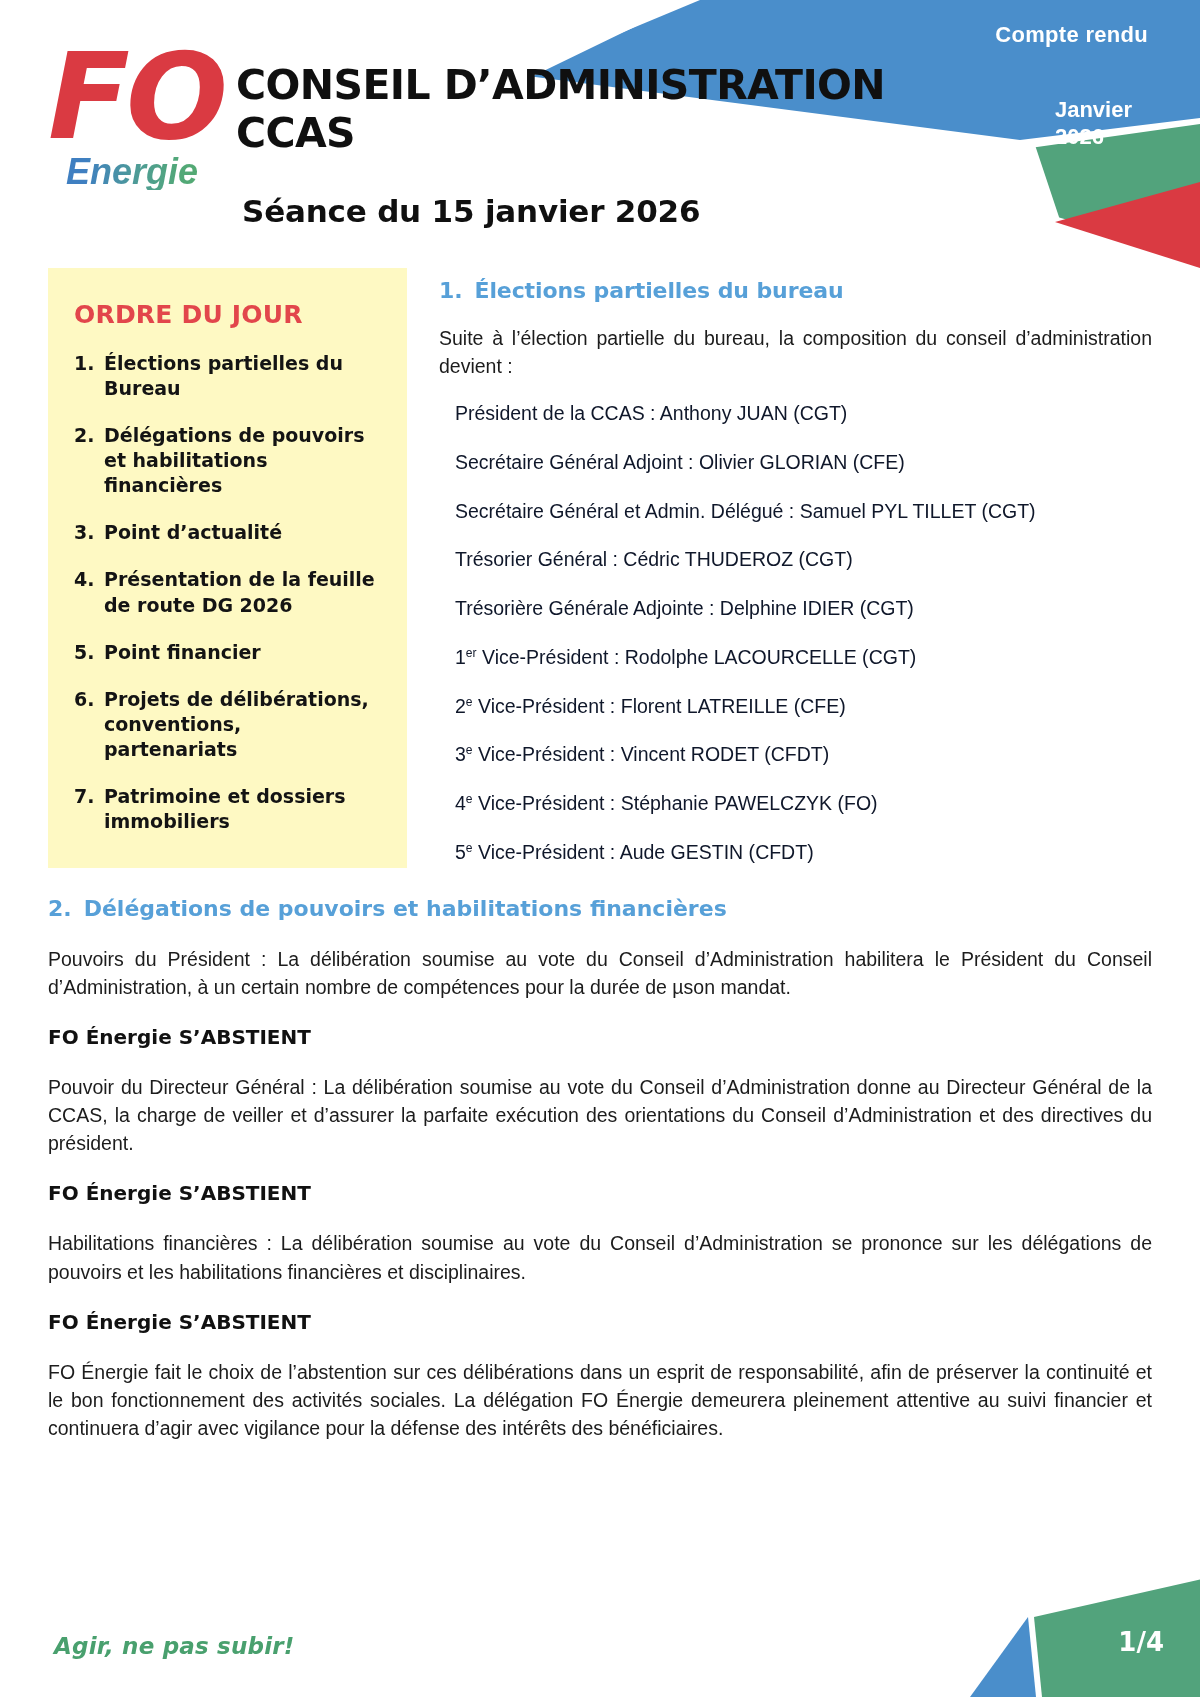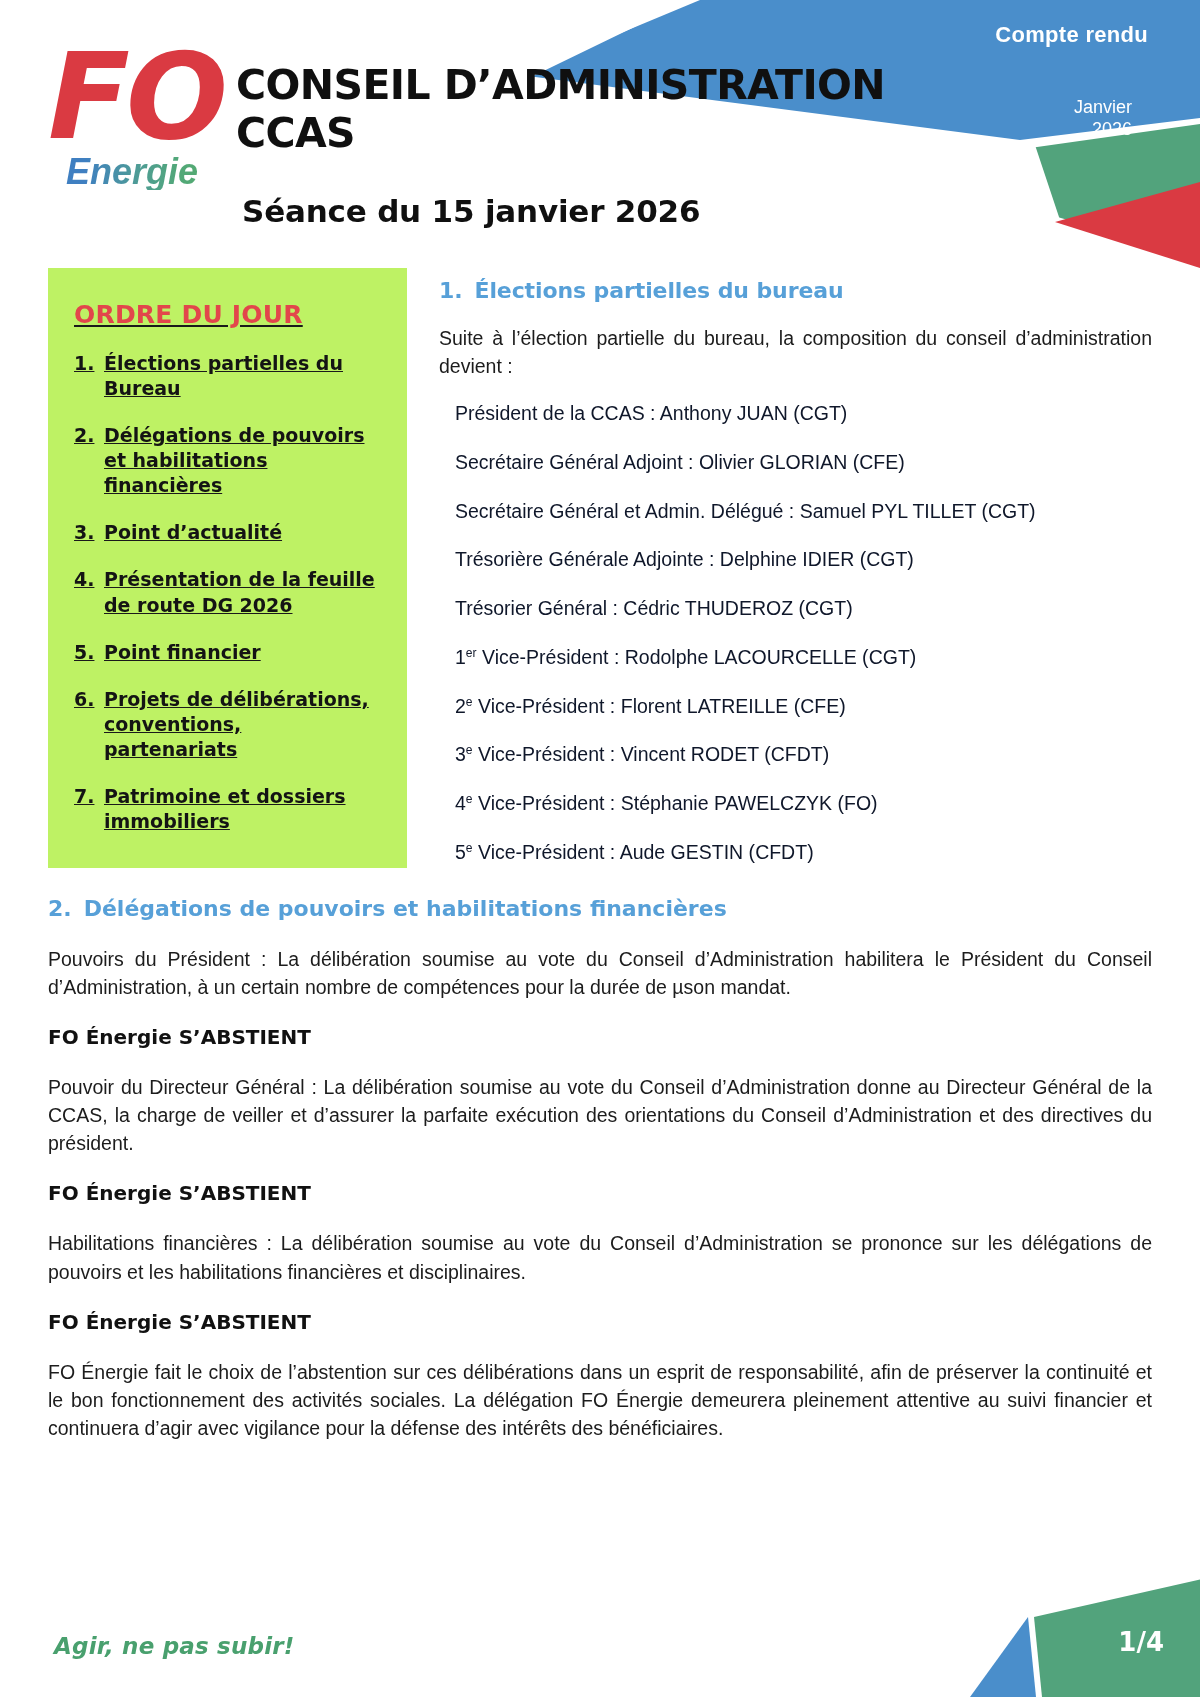--- a/index.html
+++ b/index.html
@@ -39,24 +39,24 @@
     font-weight: bold;
     letter-spacing: 0.3px;
     z-index: 5;
     white-space: nowrap;
   }
   .hdr-label-mois {
     position: absolute;
     top: 97px;
     right: 68px;
     color: #ffffff;
-    font-size: 18px;
-    font-weight: normal;
+    font-size: 22px;
+    font-weight: bold;
     line-height: 1.22;
-    text-align: right;
+    text-align: left;
     z-index: 5;
   }
 
   
   .logo-block {
     position: absolute;
     left: 48px;
     top: 42px;
     width: 168px;
     z-index: 6;
@@ -119,24 +119,23 @@
   .two-col {
     display: flex;
     align-items: flex-start;
     gap: 0;
   }
 
   
   .agenda {
     width: 359px;
     min-width: 359px;
-    background: #bef264;
+    background: #fef9c3;
     padding: 32px 26px 34px 26px;
     box-sizing: border-box;
-    text-decoration: underline;
   }
   .agenda-title {
     color: #e2464b;
     font-size: 25px;
     font-weight: bold;
     letter-spacing: 0.2px;
     margin: 0 0 22px 0;
     font-family: "DejaVu Sans", sans-serif;
   }
   .agenda-list {
@@ -331,22 +330,22 @@
       <div class="sec-heading">
         <span class="sec-num">1.</span>
         <span>Élections partielles du bureau</span>
       </div>
 
       <p class="para">Suite à l’élection partielle du bureau, la composition du conseil d’administration devient :</p>
 
       <p class="line">Président de la CCAS : Anthony JUAN (CGT)</p>
       <p class="line">Secrétaire Général Adjoint : Olivier GLORIAN (CFE)</p>
       <p class="line">Secrétaire Général et Admin. Délégué : Samuel PYL TILLET (CGT)</p>
+      <p class="line">Trésorier Général : Cédric THUDEROZ (CGT)</p>
       <p class="line">Trésorière Générale Adjointe : Delphine IDIER (CGT)</p>
-      <p class="line">Trésorier Général : Cédric THUDEROZ (CGT)</p>
 
       <p class="line"><span>1</span><sup>er</sup><span> Vice-Président</span> : <span>Rodolphe LACOURCELLE</span> (<span>CGT</span>)</p>
 
       <p class="line"><span>2</span><sup>e</sup><span> Vice-Président</span> : <span>Florent LATREILLE</span> (<span>CFE</span>)</p>
 
       <p class="line"><span>3</span><sup>e</sup><span> Vice-Président</span> : <span>Vincent RODET</span> (<span>CFDT</span>)</p>
 
       <p class="line"><span>4</span><sup>e</sup><span> Vice-Président</span> : <span>Stéphanie PAWELCZYK</span> (<span>FO</span>)</p>
 
       <p class="line"><span>5</span><sup>e</sup><span> Vice-Président</span> : <span>Aude GESTIN</span> (<span>CFDT</span>)</p>

